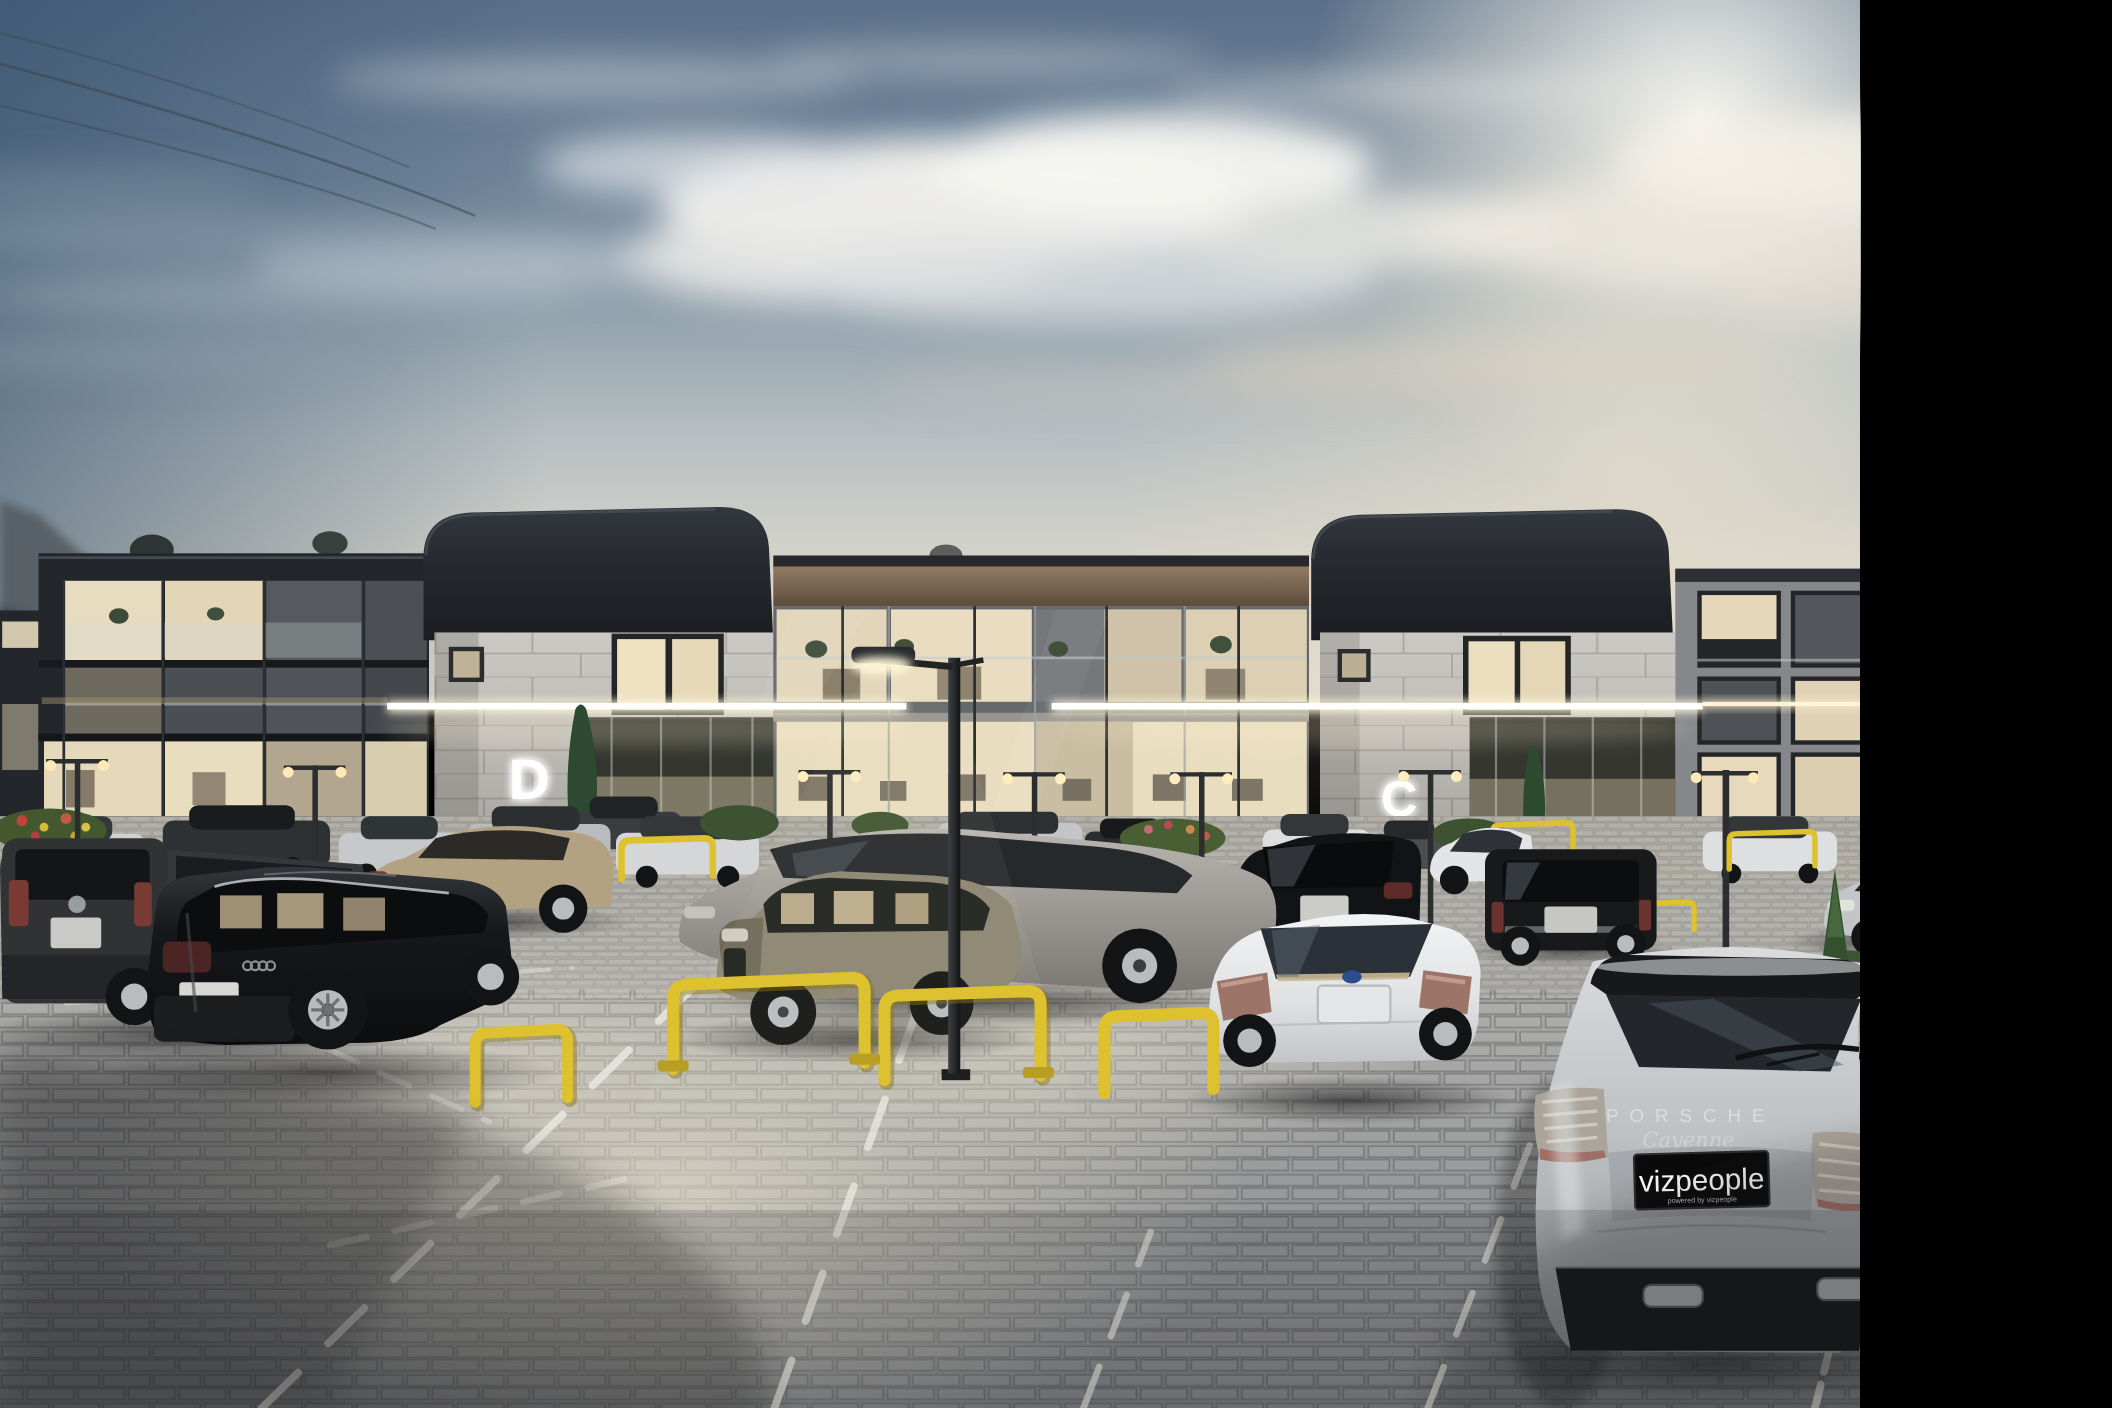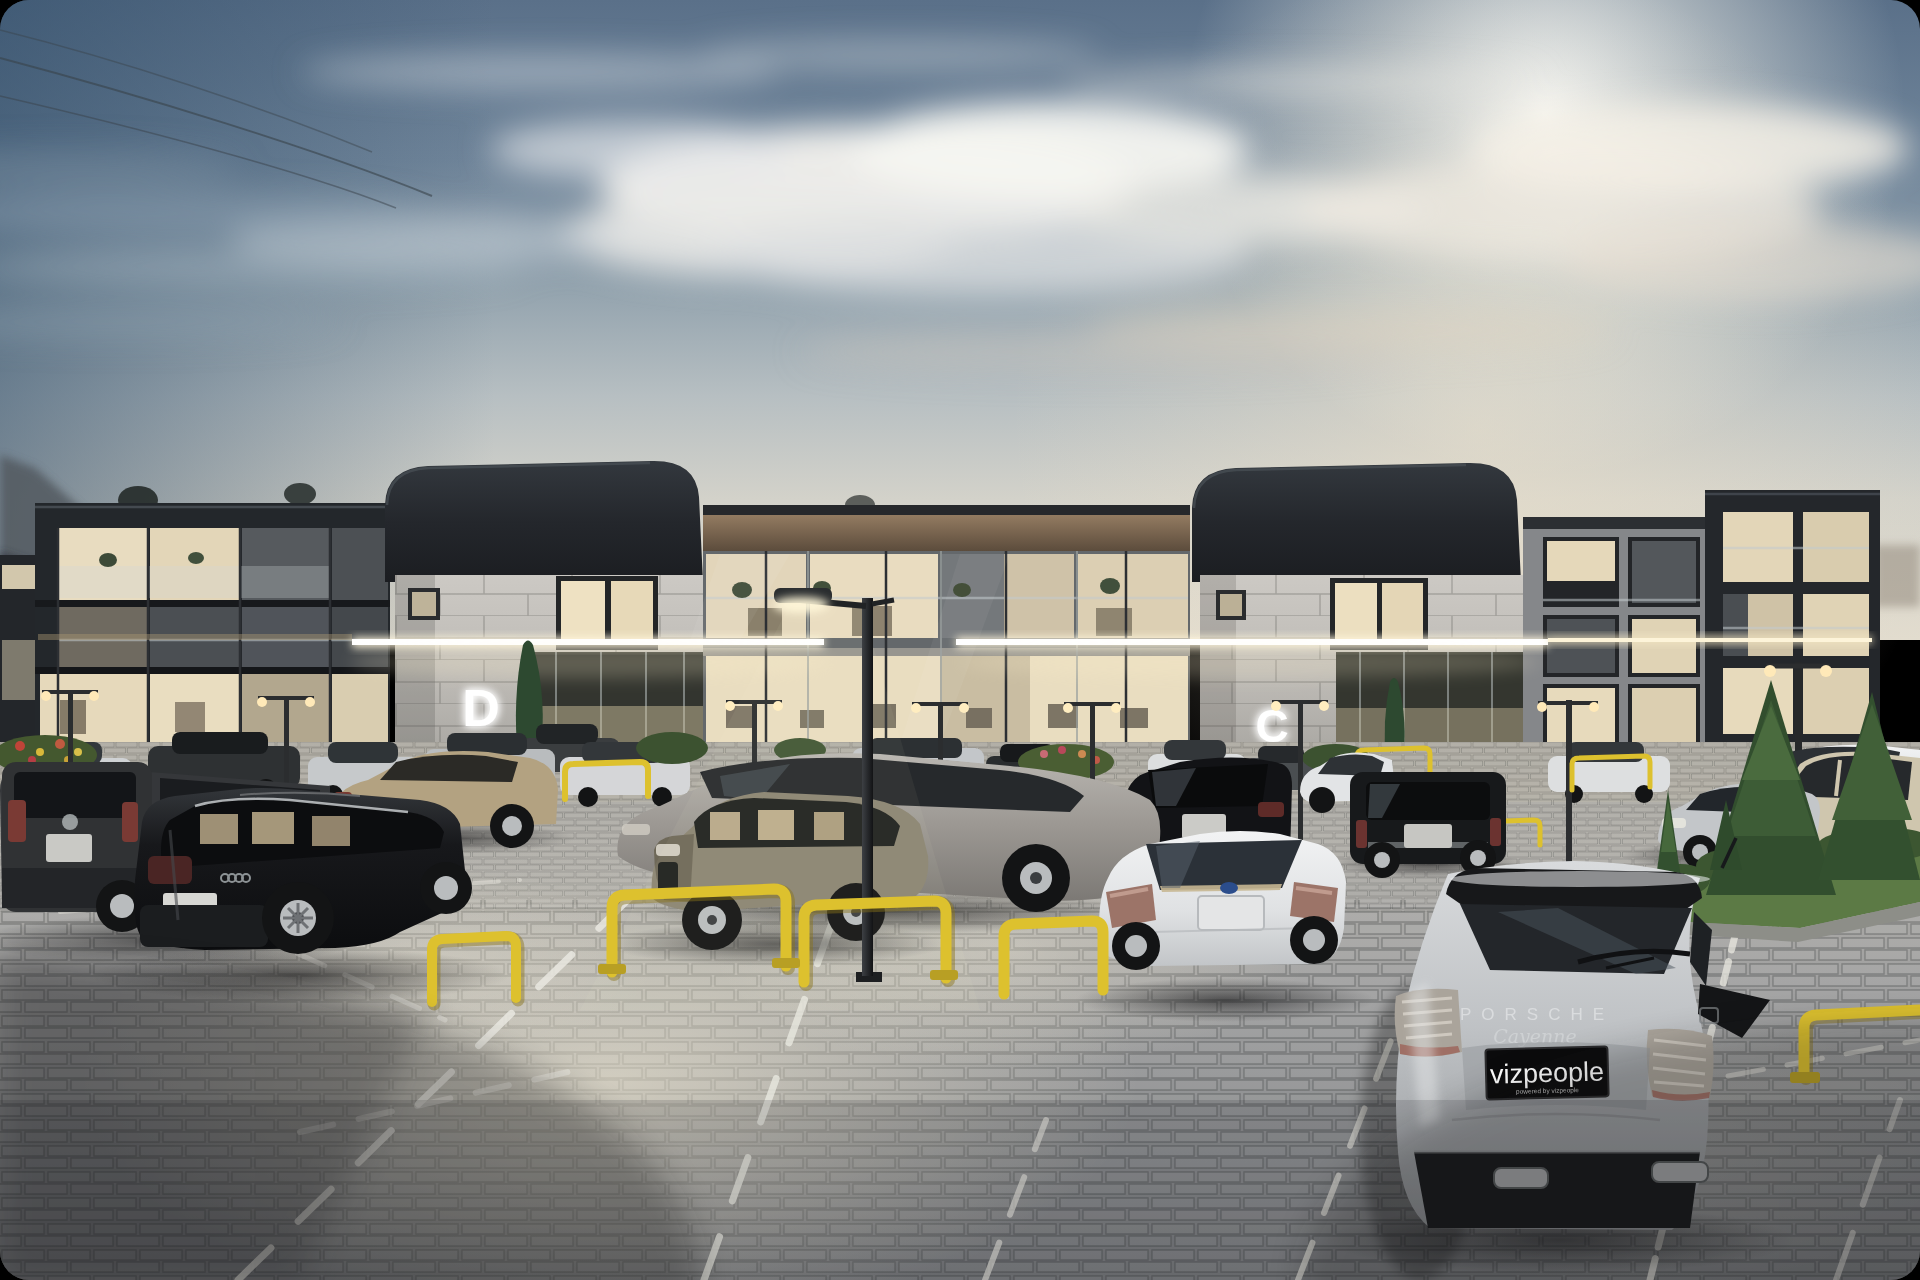--- a/index.html
+++ b/index.html
@@ -1,16 +1,16 @@
 <!DOCTYPE html>
 <html><head>
 <meta charset="utf-8">
 <style>
   html,body{margin:0;padding:0;background:#000;}
-  .stage{position:relative;width:1920px;height:1280px;overflow:hidden;font-family:"Liberation Sans",sans-serif;border-radius:29px;}
+  .stage{position:relative;width:1691px;height:1280px;overflow:hidden;font-family:"Liberation Sans",sans-serif;}
   svg{display:block;}
   text{user-select:none;}
   .sign-letter{font-family:"Liberation Sans",sans-serif;font-weight:bold;fill:#ffffff;}
   .mull{stroke:#2c2f33;stroke-width:2.5;}
   .mullLight{stroke:#9aa09f;stroke-width:2;opacity:.7;}
   .rail{stroke:#c3cbce;stroke-width:2.5;opacity:.55;}
   .dash{stroke:#e9e8e0;fill:none;stroke-linecap:round;}
   .bar{stroke:#ddc12e;fill:none;stroke-linecap:round;}
   .barDark{stroke:#8a7418;fill:none;stroke-linecap:round;opacity:.45;}
   .tire{fill:#131415;}

